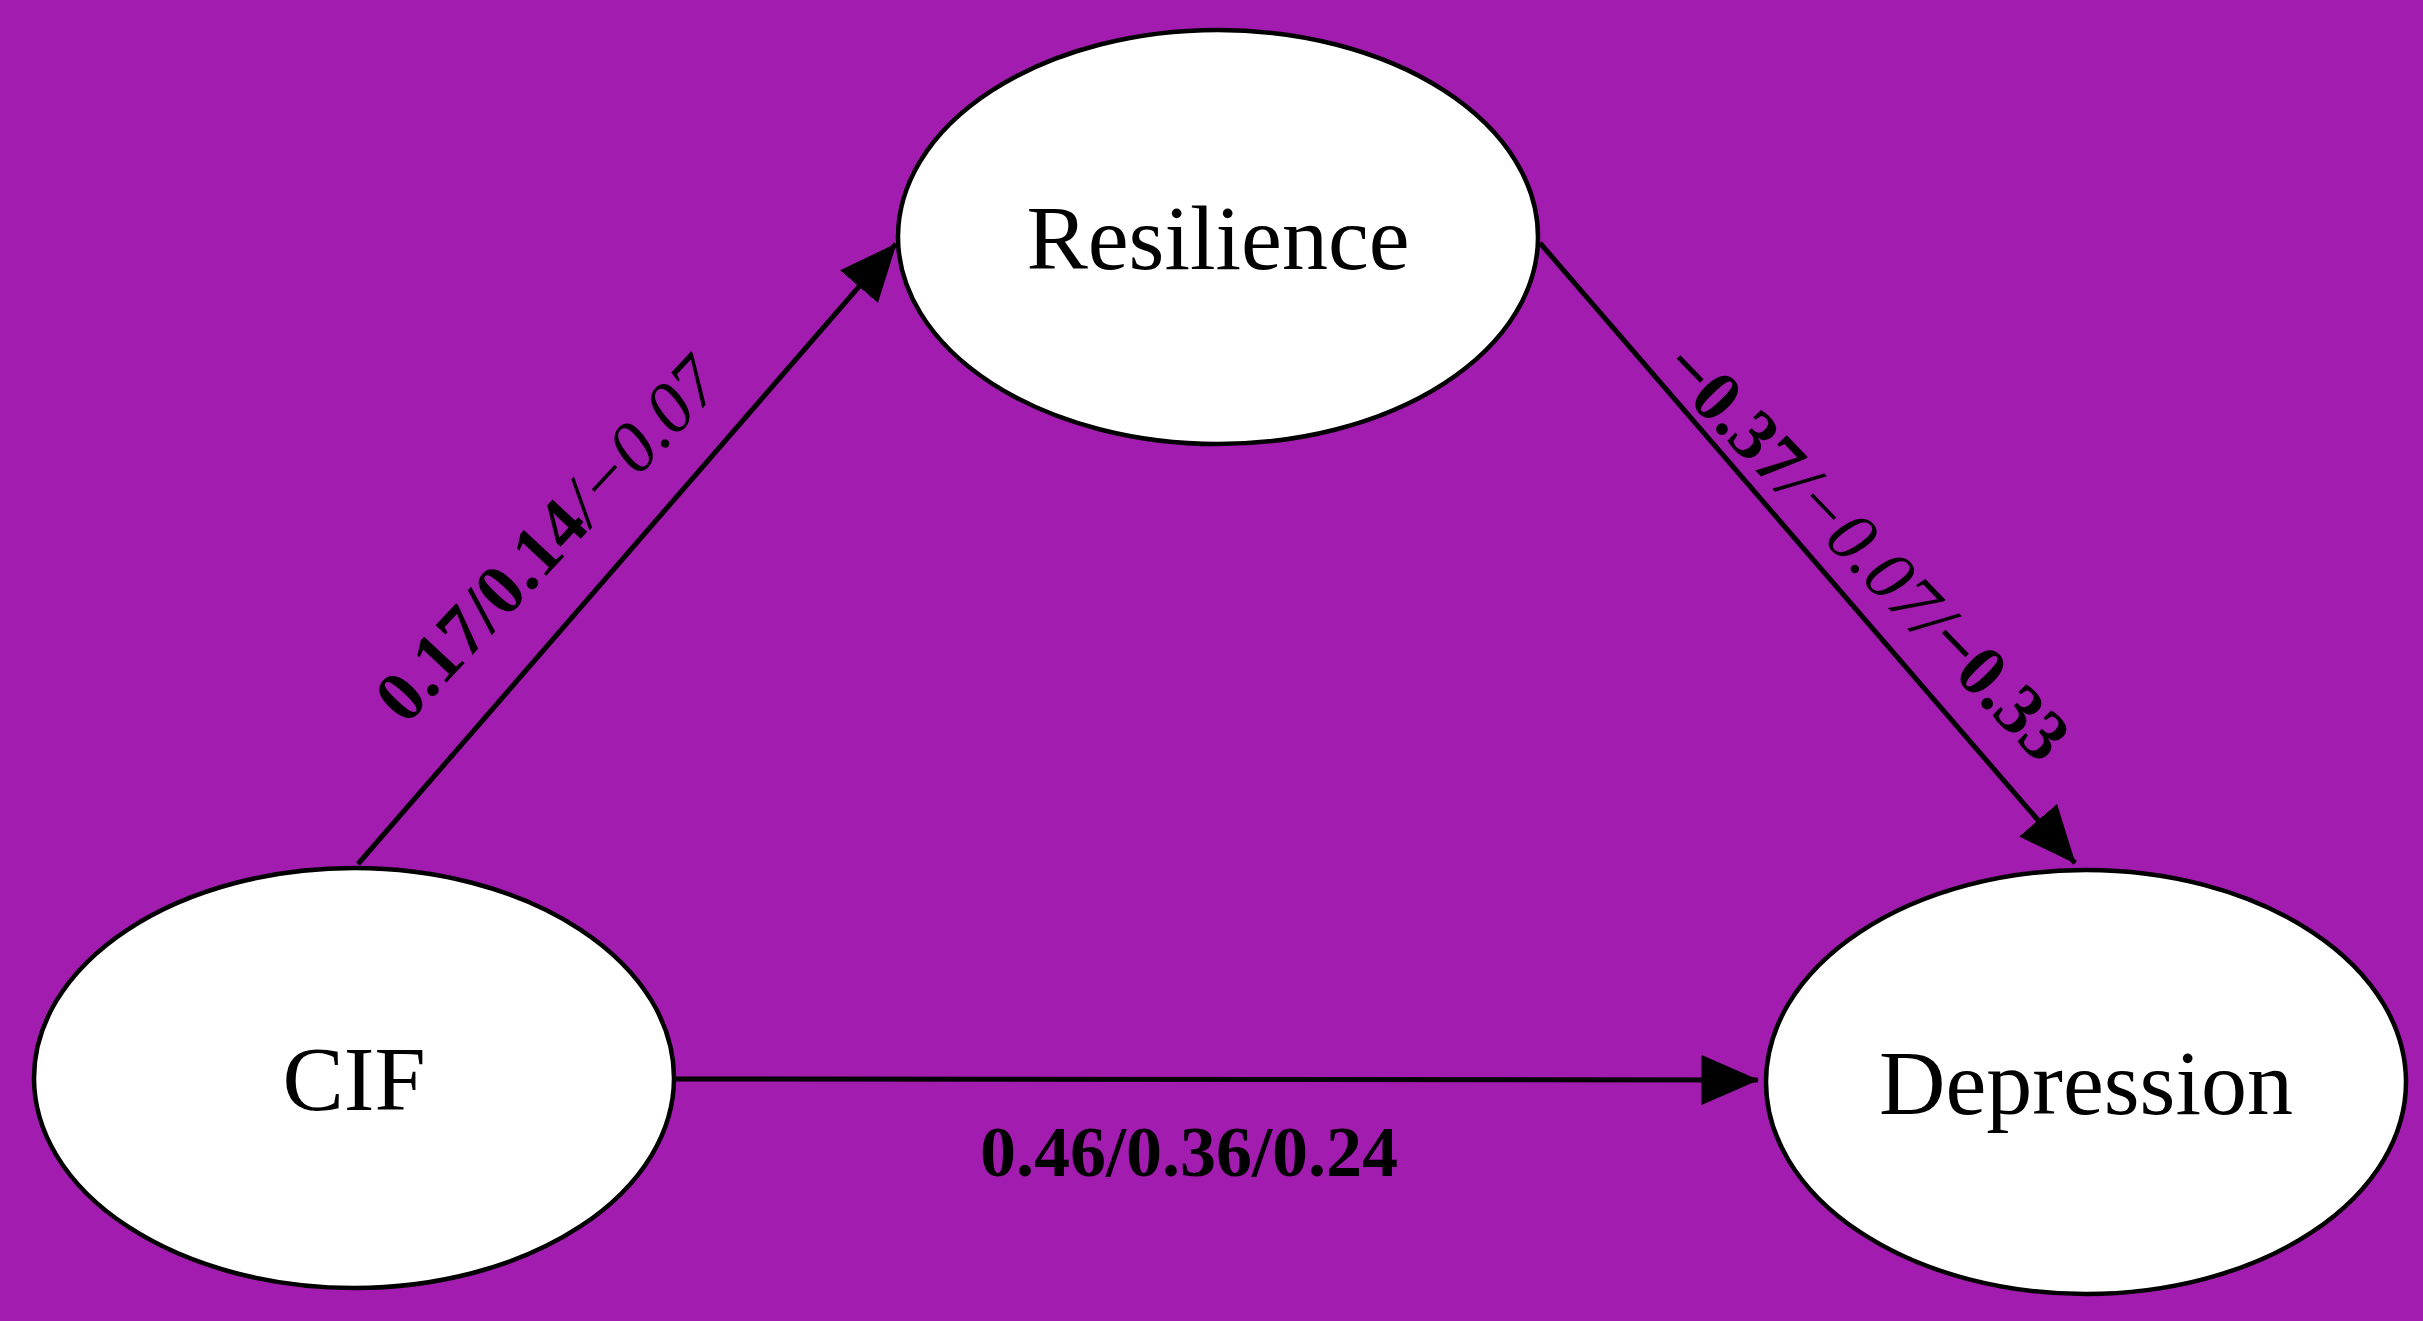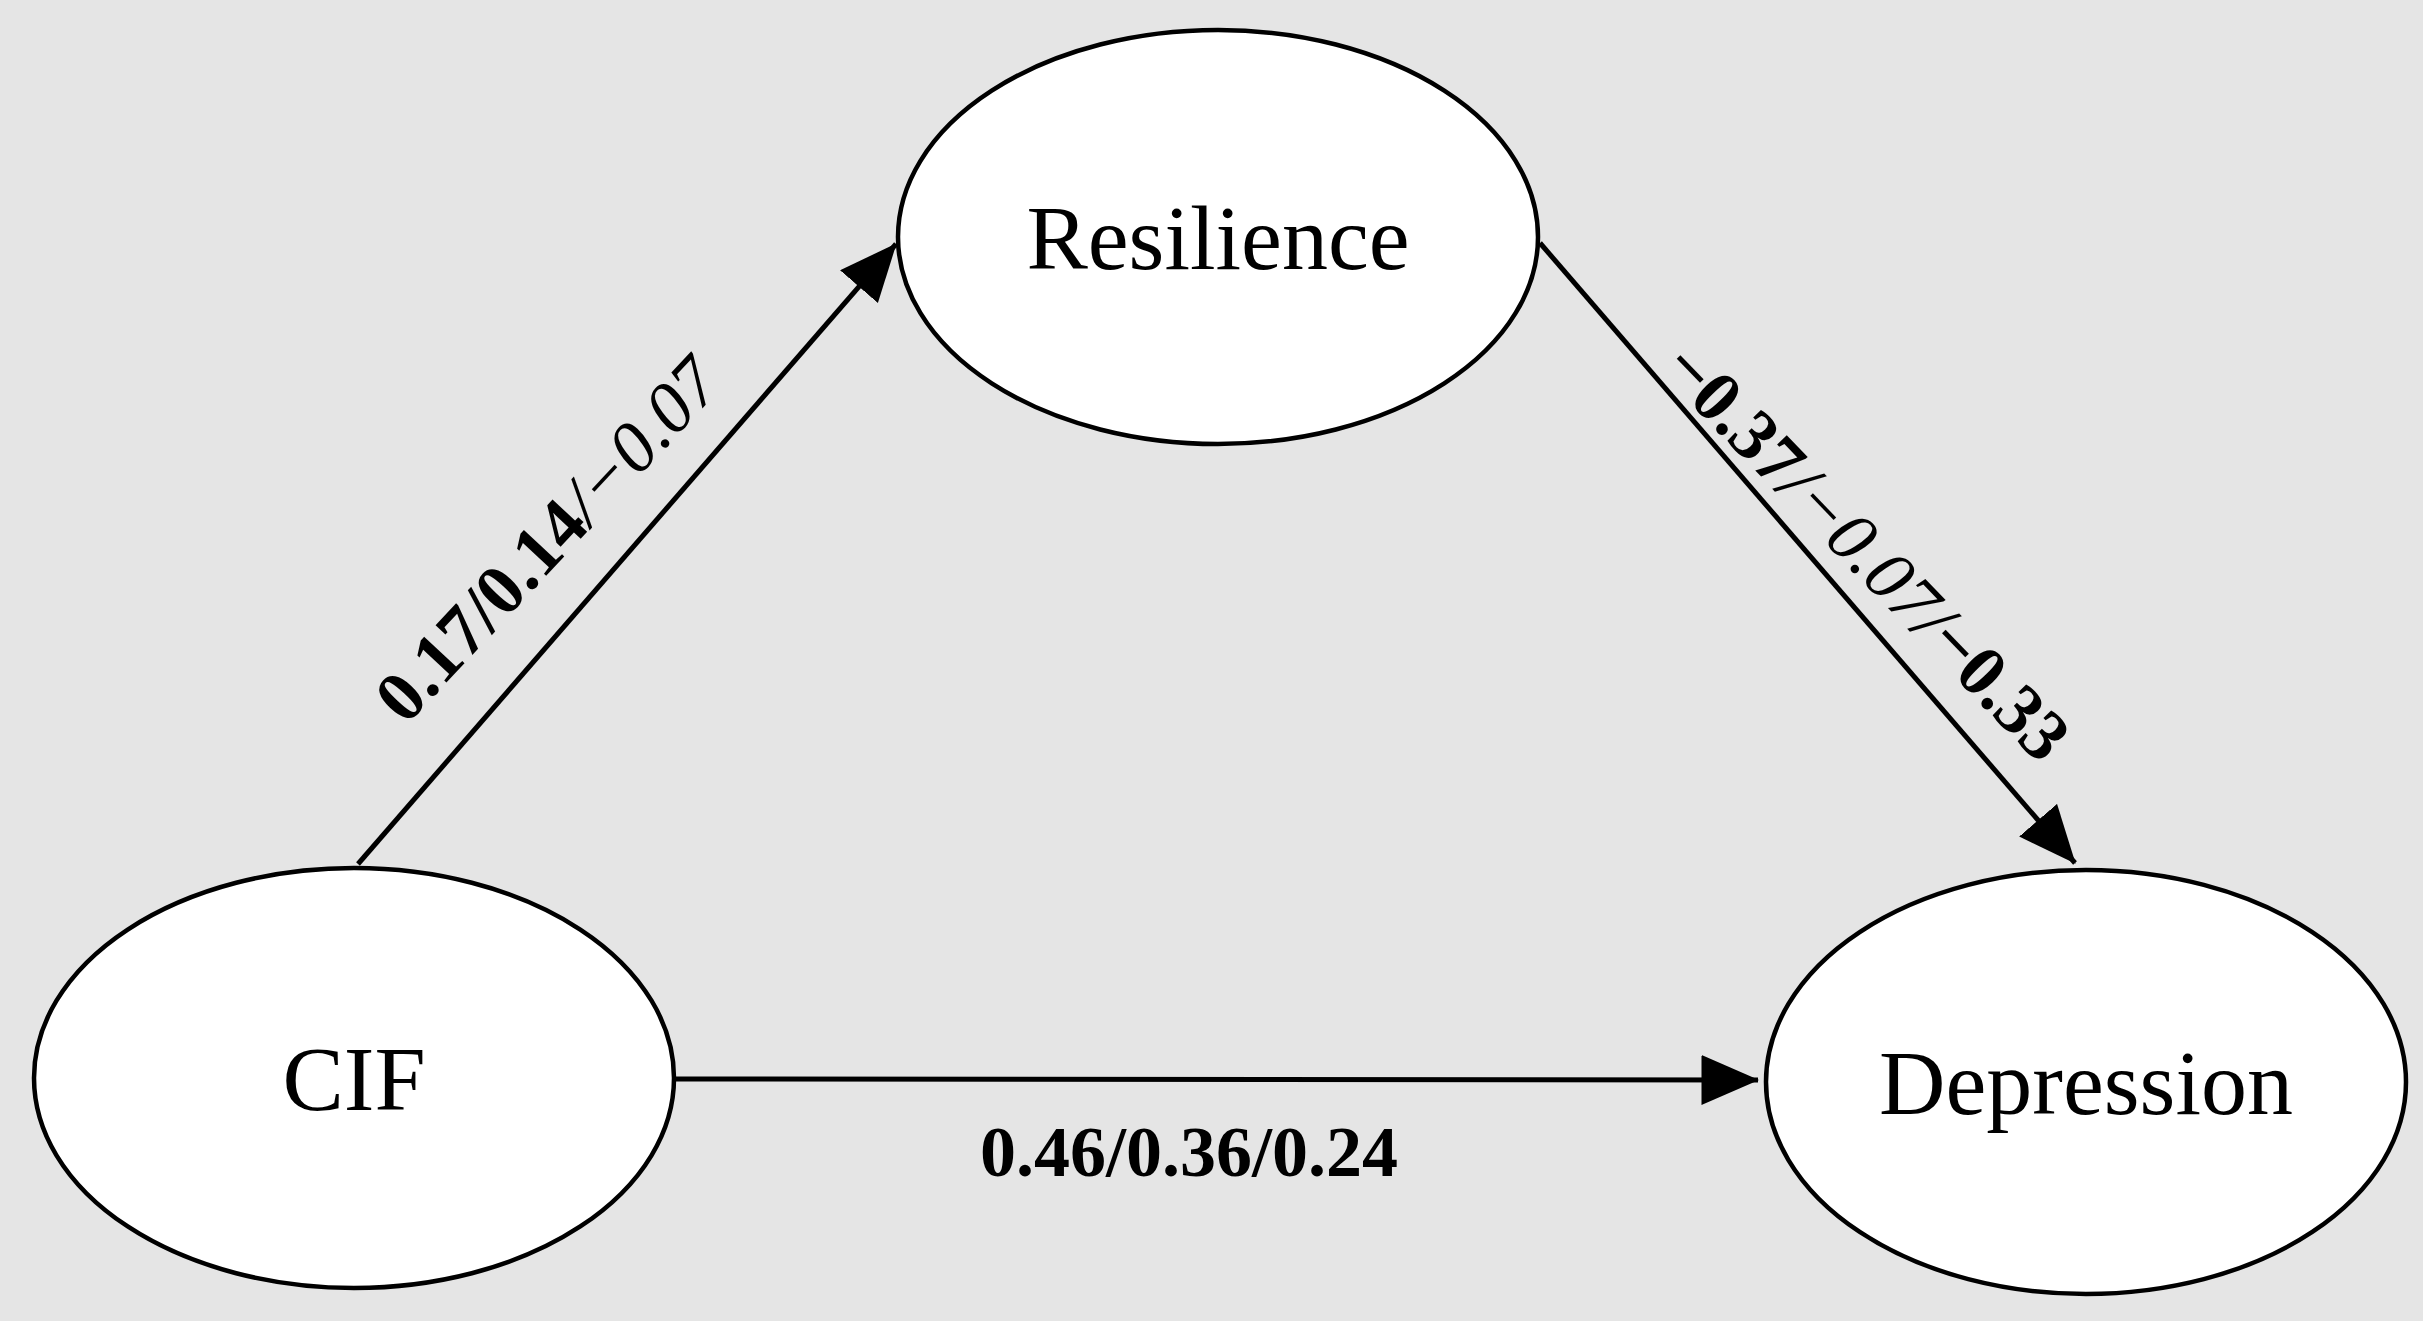--- a/index.html
+++ b/index.html
@@ -4,21 +4,21 @@
 <style>
   html, body {
     margin: 0;
     padding: 0;
     background: #ffffff;
   }
   .stage {
     position: relative;
     width: 2423px;
     height: 1321px;
-    background: #e5e5e5;
+    background: #a21caf;
     overflow: hidden;
   }
   svg { display: block; }
   .node-ellipse {
     fill: #ffffff;
     stroke: #000000;
     stroke-width: 4.5;
   }
   .edge-line {
     stroke: #000000;

